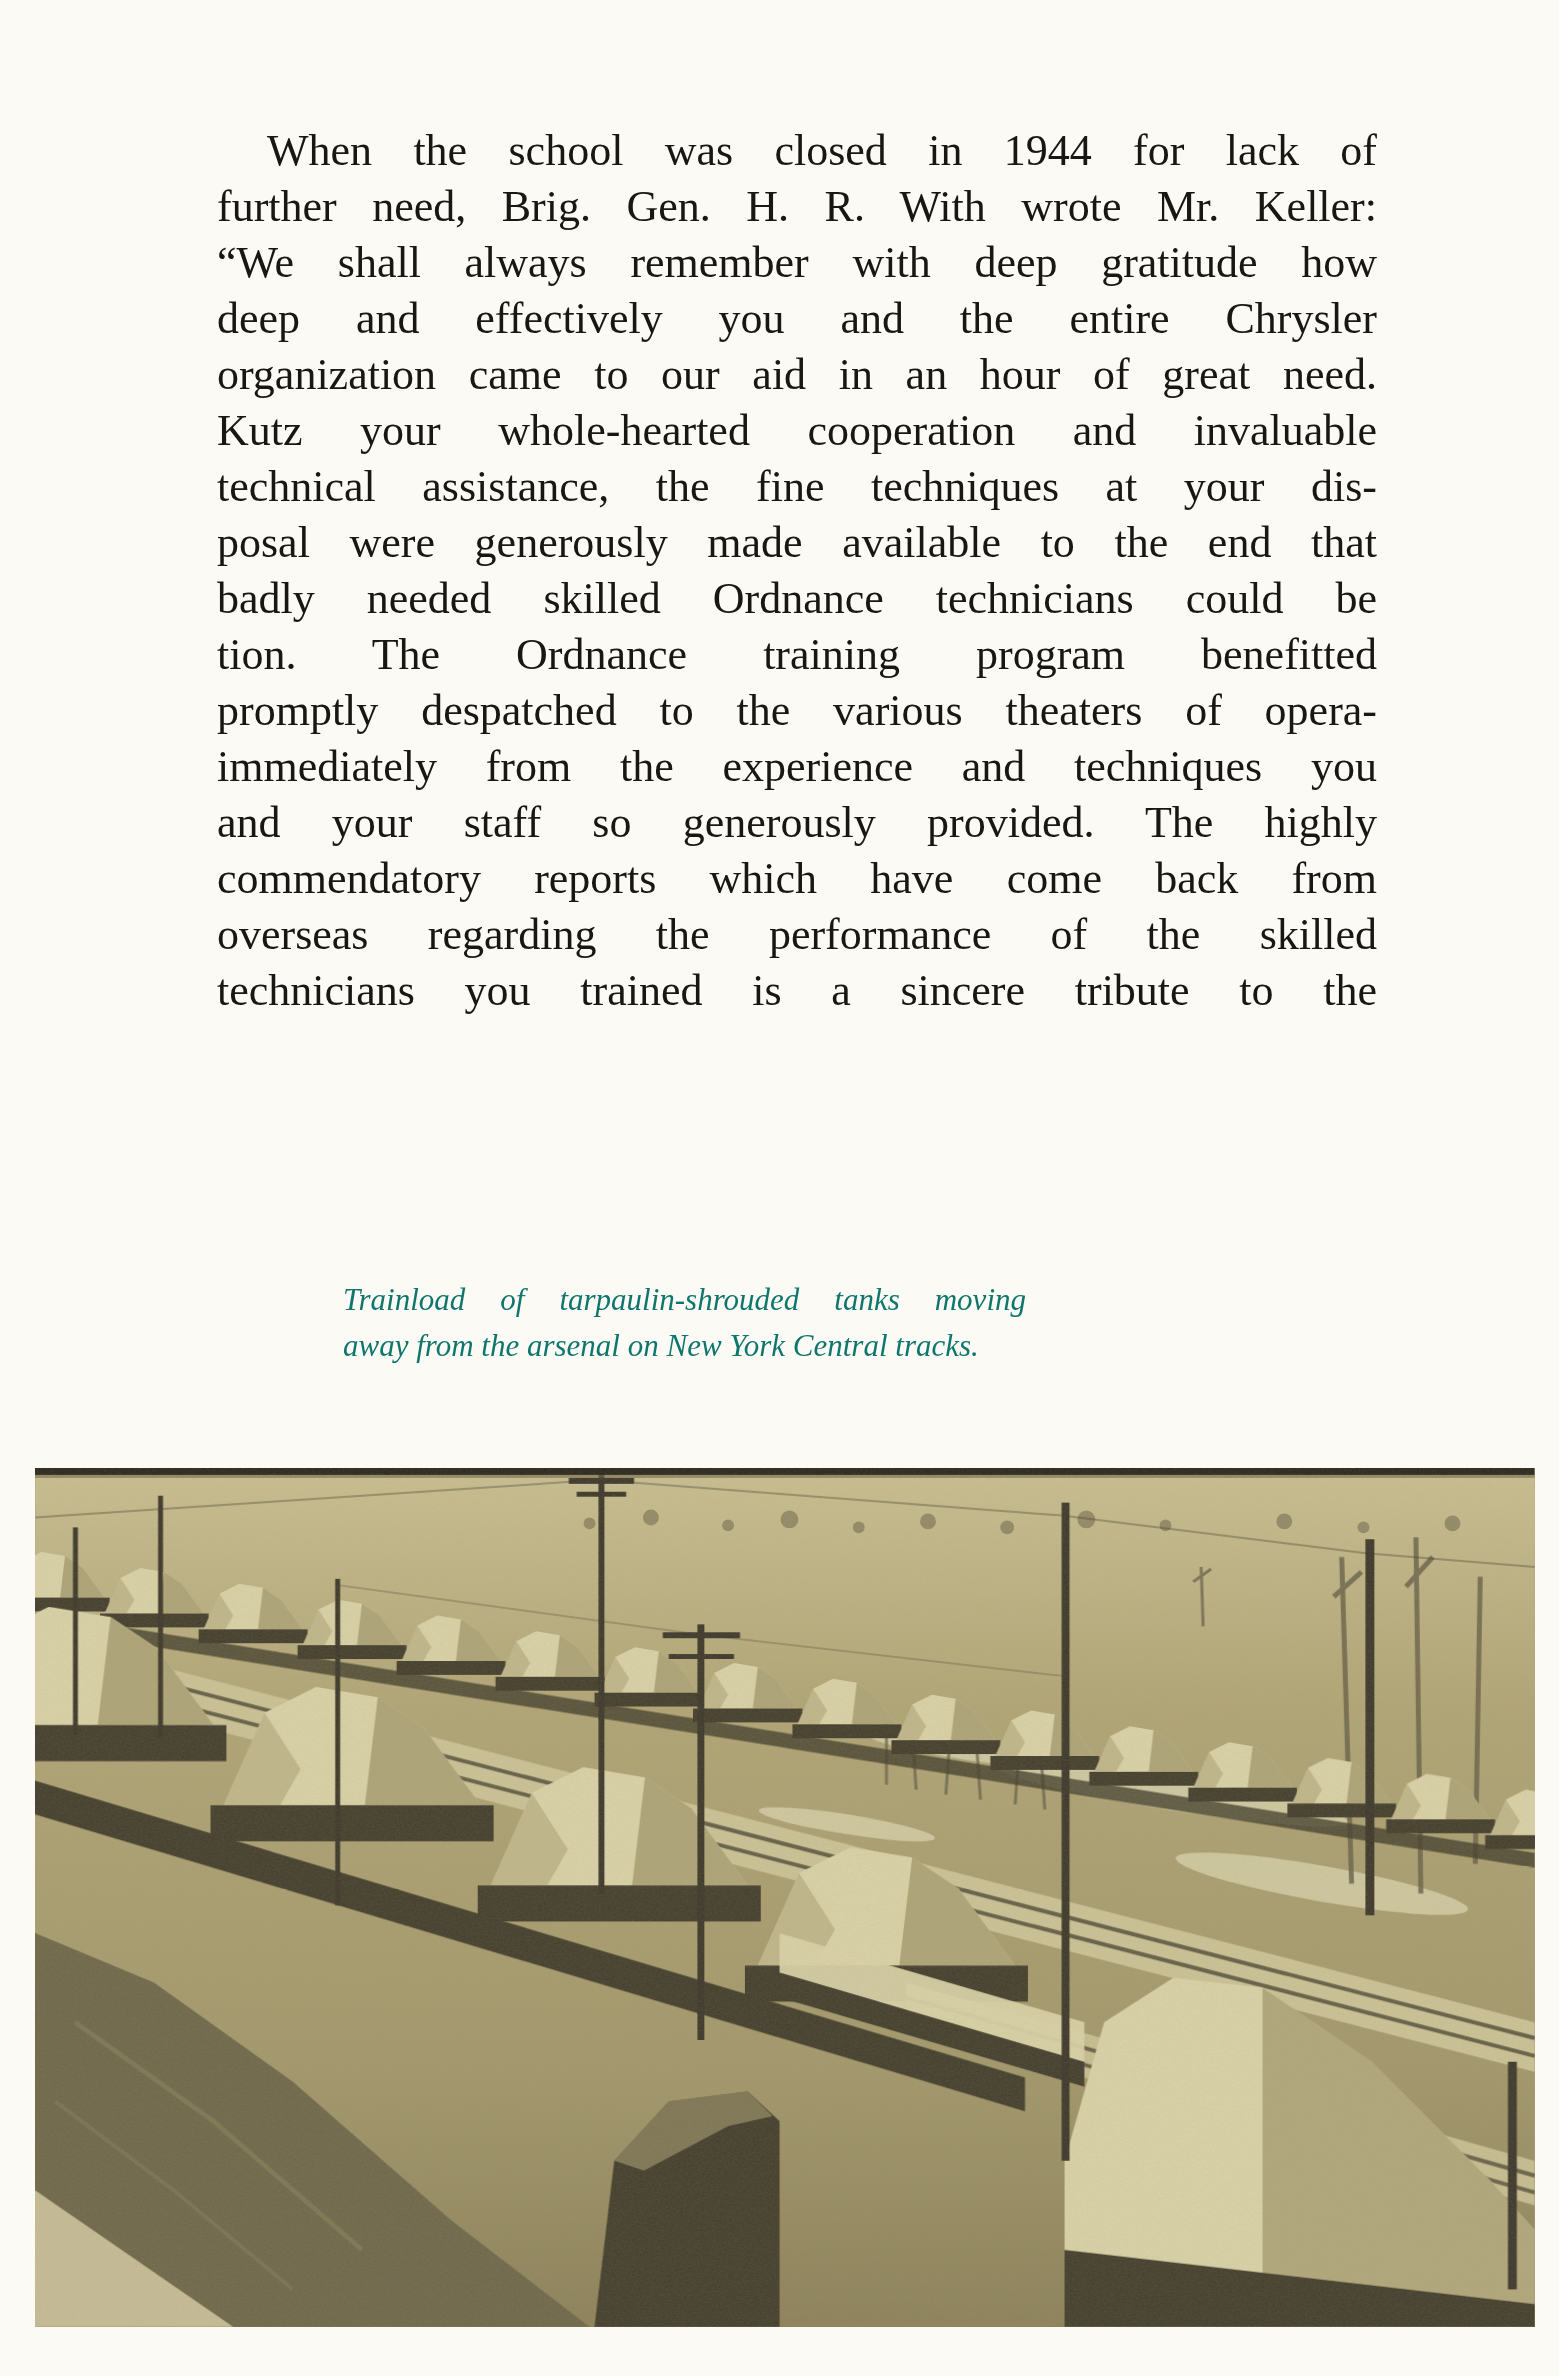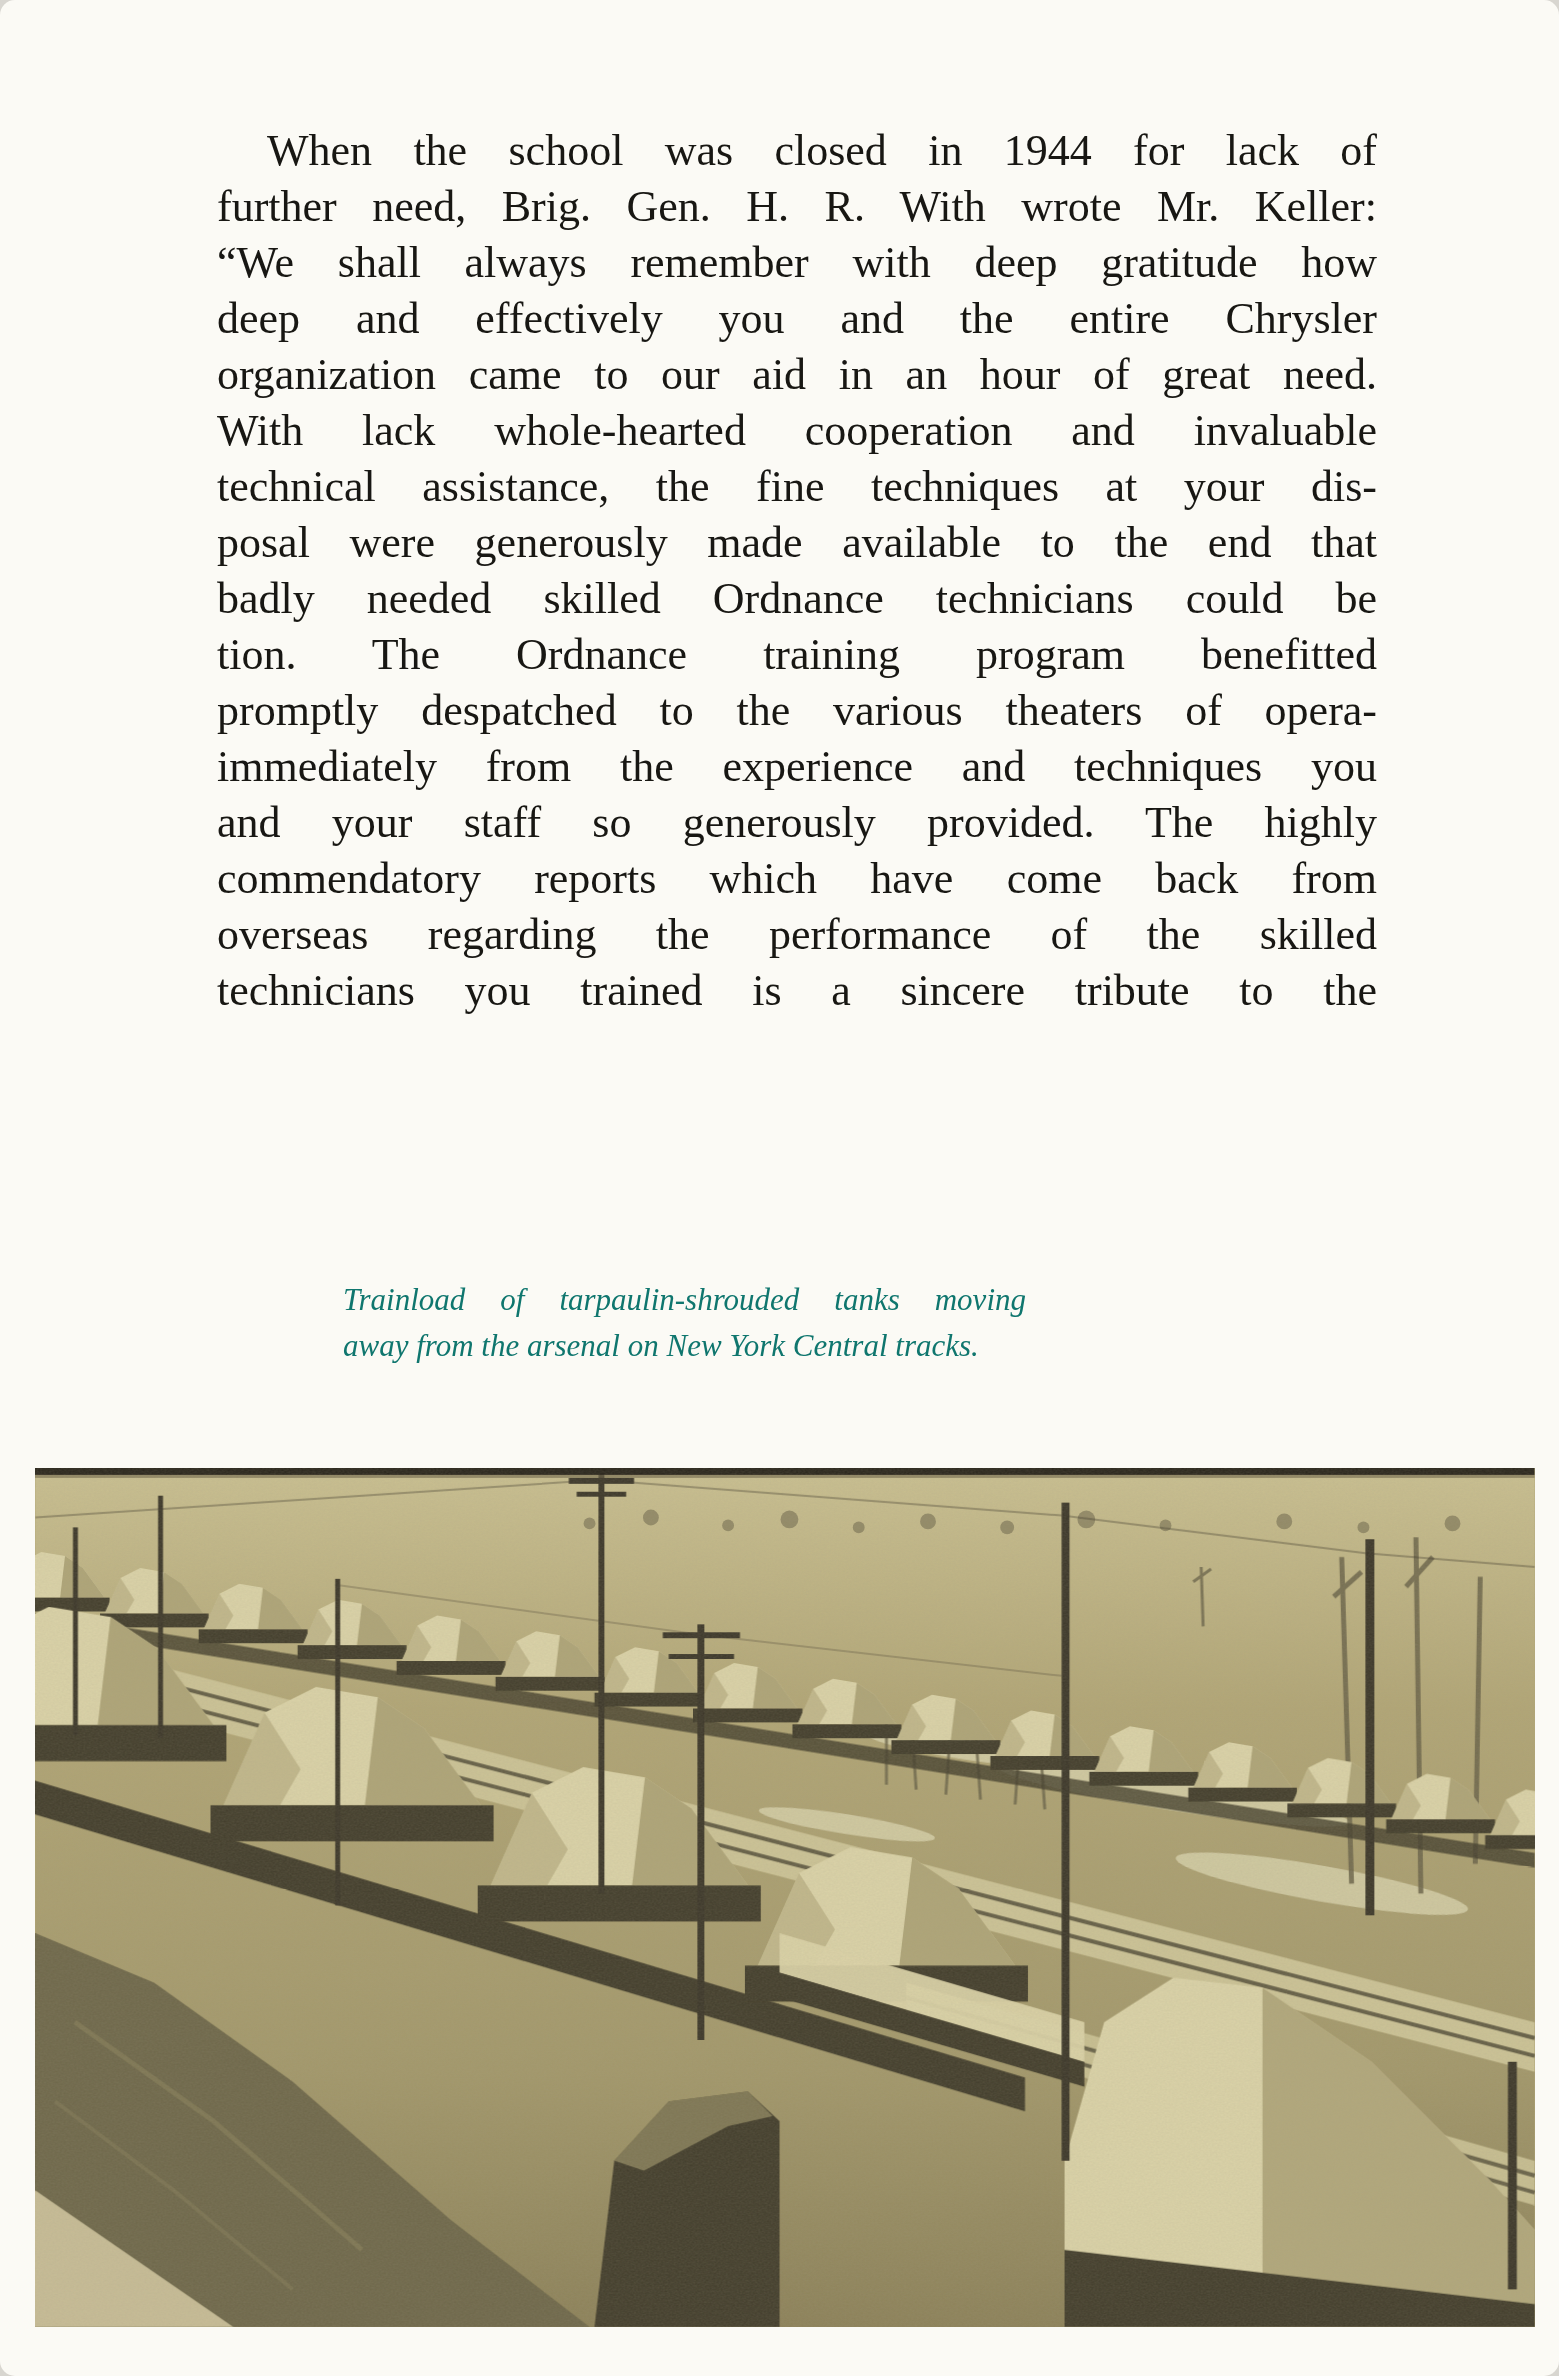--- a/index.html
+++ b/index.html
@@ -1,36 +1,36 @@
 <!DOCTYPE html>
 <html style="--sepia-sky: #cbc192; --sepia-field: #b2a676; --sepia-field-dark: #8c8159; --ballast-light: #cdc497; --tarp-light: #dcd4a9; --tarp-mid: #a79c70; --tarp-dark: #5a5339; --train-dark: #413c2b; --grass-dark: #6e674a; --path-light: #ccc29b; --pole-dark: #3a3528; --edge-dark: #27231a; --water-light: #d7d1ab; --tree-dark: #6a6349;"><head>
 <meta charset="utf-8">
 <style>
   html,body{margin:0;padding:0;background:#d8d6d0;}
-  .page{position:relative;width:1559px;height:2376px;background:#fbfaf5;margin:0 auto;overflow:hidden;font-family:"Liberation Serif",serif;border-radius:15px;}
+  .page{position:relative;width:1559px;height:2376px;background:#fbfaf5;margin:0 auto;overflow:hidden;font-family:"Liberation Serif",serif;}
   .body-text{position:absolute;left:217px;top:123px;width:1160px;font-size:44px;line-height:56px;color:#181713;}
   .bline{text-align:justify;text-align-last:justify;}
   .bline.indent{text-indent:50px;}
   .caption{position:absolute;left:343px;top:1277px;width:683px;font-style:italic;font-size:31px;line-height:46px;color:#0f766e;}
   .cap1{text-align:justify;text-align-last:justify;}
   .photo-frame{position:absolute;left:35px;top:1468px;width:1500px;height:859px;margin:0;background:#b3a776;}
   .photo-frame svg{display:block;width:100%;height:100%;}
 </style>
 </head>
 <body>
 
 <div class="page">
 
   <div class="body-text">
     <div class="bline indent">When the school was closed in 1944 for lack of</div>
     <div class="bline">further need, Brig. Gen. H. R. With wrote Mr. Keller:</div>
     <div class="bline">“We shall always remember with deep gratitude how</div>
     <div class="bline">deep and effectively you and the entire Chrysler</div>
     <div class="bline">organization came to our aid in an hour of great need.</div>
-    <div class="bline">With lack whole-hearted cooperation and invaluable</div>
+    <div class="bline">Kutz your whole-hearted cooperation and invaluable</div>
     <div class="bline">technical assistance, the fine techniques at your dis-</div>
     <div class="bline">posal were generously made available to the end that</div>
     <div class="bline">badly needed skilled Ordnance technicians could be</div>
     <div class="bline">tion. The Ordnance training program benefitted</div>
     <div class="bline">promptly despatched to the various theaters of opera-</div>
     <div class="bline">immediately from the experience and techniques you</div>
     <div class="bline">and your staff so generously provided. The highly</div>
     <div class="bline">commendatory reports which have come back from</div>
     <div class="bline">overseas regarding the performance of the skilled</div>
     <div class="bline">technicians you trained is a sincere tribute to the</div>

